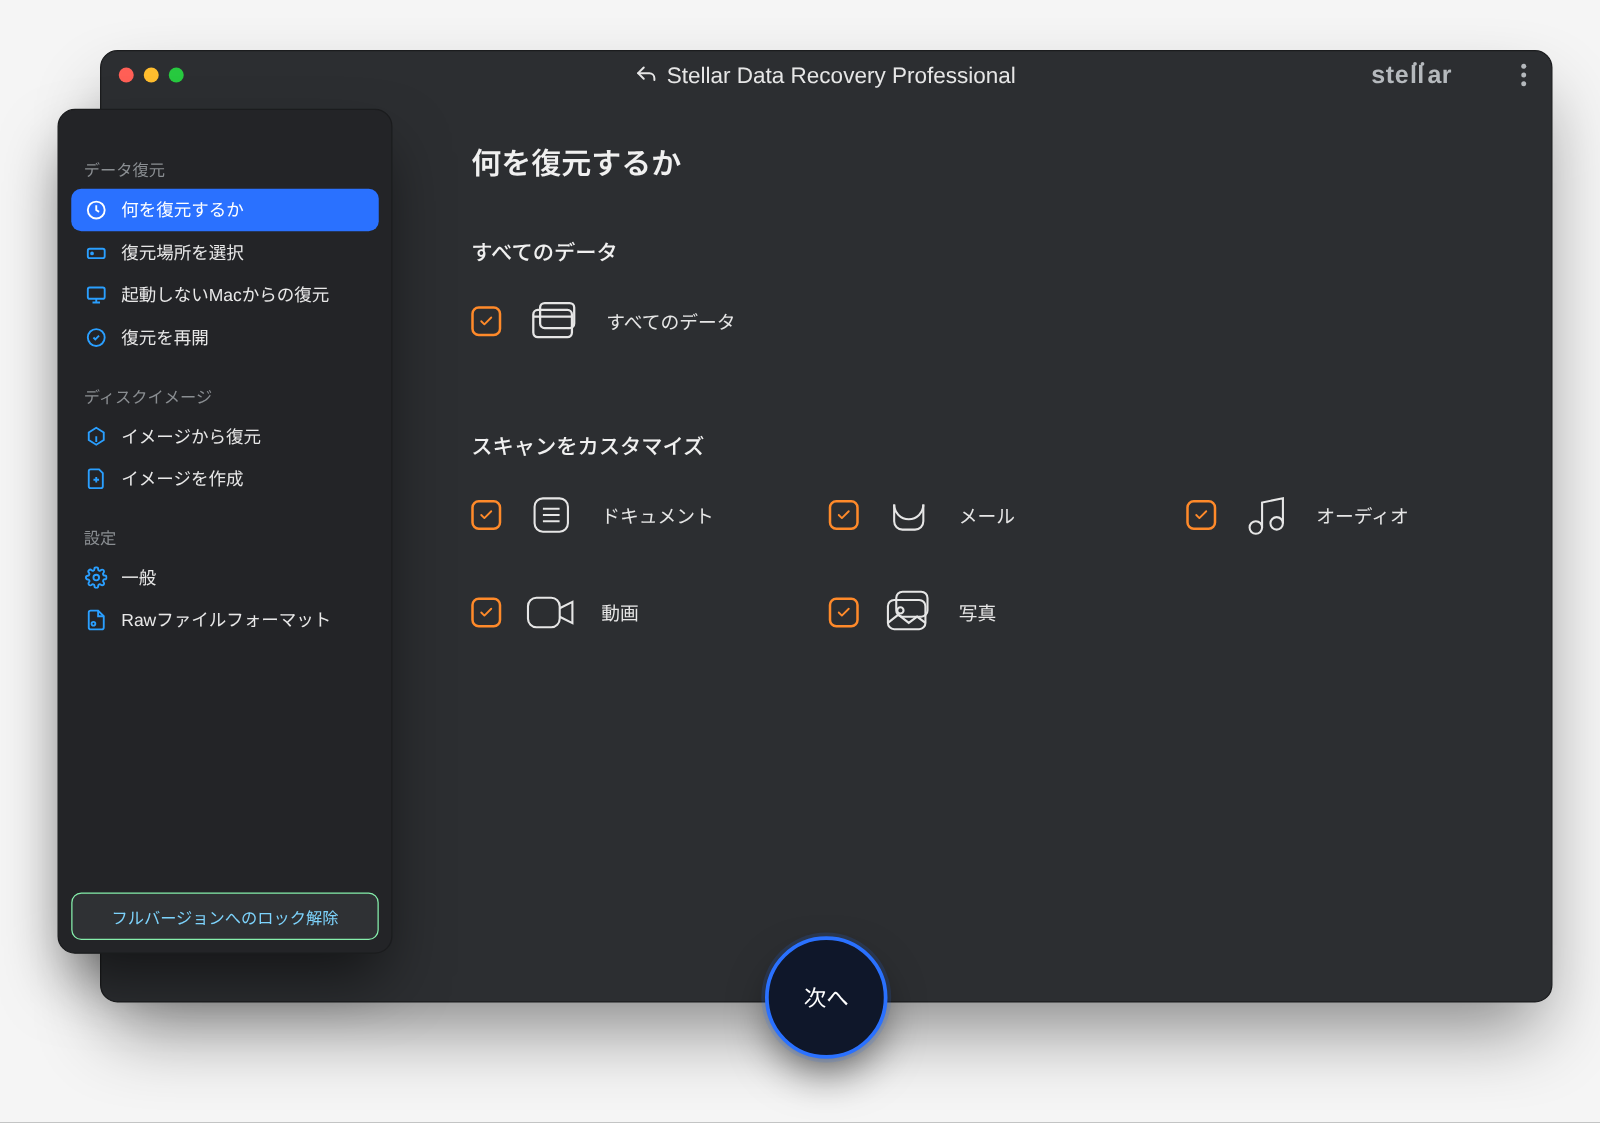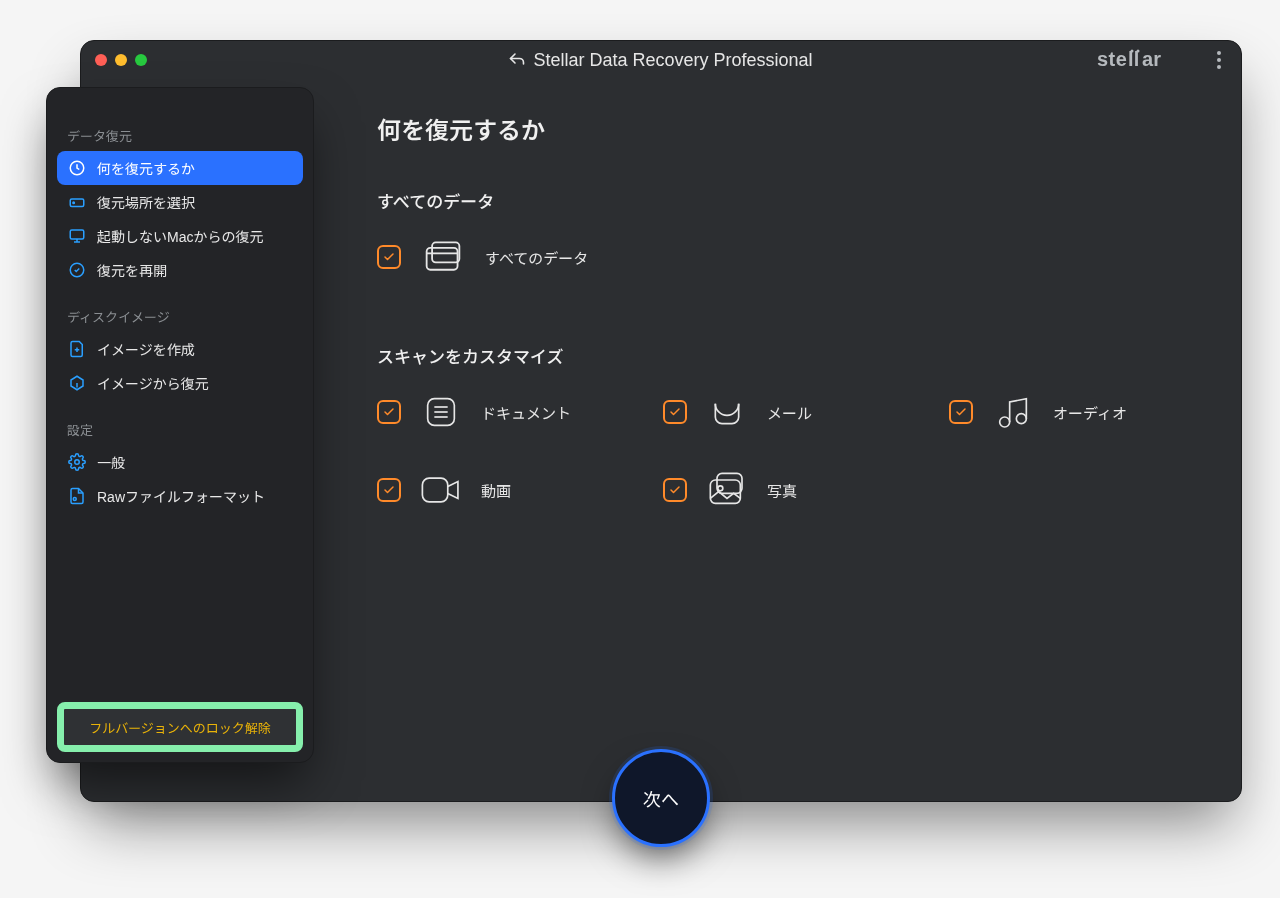--- a/index.html
+++ b/index.html
@@ -44,22 +44,22 @@
   }
   .sb-scroll{flex:1;}
   .sb-section-title{color:var(--muted);font-size:13px;padding:6px 10px 6px 10px;}
   .sb-item{display:flex;align-items:center;gap:10px;height:var(--item-h);padding:0 10px;border-radius:8px;cursor:pointer;color:#e8e8e8;}
   .sb-item .ic{width:20px;height:20px;display:flex;align-items:center;justify-content:center;color:var(--cyan);}
   .sb-item.active{background:var(--blue);color:#fff;}
   .sb-item.active .ic{color:#fff;}
   .sb-item svg{display:block;}
   .sb-gap{height:14px;}
   .unlock-btn{
-    margin-top:auto;height:36px;border-radius:8px;border:7px solid #86efac;background:#2f3134;
-    color:#eab308;display:flex;align-items:center;justify-content:center;cursor:pointer;font-size:13px;
+    margin-top:auto;height:36px;border-radius:8px;border:1px solid #86efac;background:#2f3134;
+    color:#7dd3fc;display:flex;align-items:center;justify-content:center;cursor:pointer;font-size:13px;
   }
 
   .content{position:absolute;left:260px;right:0;top:50px;bottom:20px;padding:20px 40px 0 36px;box-sizing:border-box;}
   .h1{font-size:24px;font-weight:600;margin:0 0 42px 0;}
   .h2{font-size:17px;font-weight:500;margin:0 0 22px 0;}
   .row{display:flex;align-items:center;gap:20px;margin-bottom:20px;}
   .grid{display:grid;grid-template-columns:repeat(3,minmax(0,1fr));row-gap:34px;column-gap:20px;margin-bottom:10px;gap:34px;}
   .opt{display:flex;align-items:center;gap:18px;}
   .chk{width:20px;height:20px;border-radius:6px;border:2px solid var(--chk);display:flex;align-items:center;justify-content:center;color:var(--chk);cursor:pointer;flex:0 0 auto;}
   .chk svg{display:block;}
@@ -157,34 +157,34 @@
           </span>
           <span>復元を再開</span>
         </div>
 
         <div class="sb-gap"></div>
         <div class="sb-section-title">ディスクイメージ</div>
 
         <div class="sb-item">
           <span class="ic">
             <svg width="18" height="18" viewBox="0 0 24 24" fill="none" stroke="currentColor" stroke-width="2">
+                <path d="M12 3 4 8v8l8 5 8-5V8z"></path>
+                <path d="M12 12v6"></path>
+              </svg>
+          </span>
+          <span>イメージから復元</span>
+        </div>
+        <div class="sb-item">
+          <span class="ic">
+            <svg width="18" height="18" viewBox="0 0 24 24" fill="none" stroke="currentColor" stroke-width="2">
                 <path d="M6 2h9l4 4v14a2 2 0 0 1-2 2H6a2 2 0 0 1-2-2V4a2 2 0 0 1 2-2z"></path>
                 <path d="M12 10v6M9 13h6"></path>
               </svg>
           </span>
           <span>イメージを作成</span>
-        </div>
-        <div class="sb-item">
-          <span class="ic">
-            <svg width="18" height="18" viewBox="0 0 24 24" fill="none" stroke="currentColor" stroke-width="2">
-                <path d="M12 3 4 8v8l8 5 8-5V8z"></path>
-                <path d="M12 12v6"></path>
-              </svg>
-          </span>
-          <span>イメージから復元</span>
         </div>
 
         <div class="sb-gap"></div>
         <div class="sb-section-title">設定</div>
 
         <div class="sb-item">
           <span class="ic">
             <svg width="18" height="18" viewBox="0 0 24 24" fill="none" stroke="currentColor" stroke-width="2">
                 <circle cx="12" cy="12" r="3"></circle>
                 <path d="M19.4 15a1.65 1.65 0 0 0 .33 1.82l.06.06a2 2 0 1 1-2.83 2.83l-.06-.06a1.65 1.65 0 0 0-1.82-.33 1.65 1.65 0 0 0-1 1.51V21a2 2 0 1 1-4 0v-.09A1.65 1.65 0 0 0 9 19.4a1.65 1.65 0 0 0-1.82.33l-.06.06a2 2 0 1 1-2.83-2.83l.06-.06a1.65 1.65 0 0 0 .33-1.82 1.65 1.65 0 0 0-1.51-1H3a2 2 0 1 1 0-4h.09A1.65 1.65 0 0 0 4.6 9a1.65 1.65 0 0 0-.33-1.82l-.06-.06a2 2 0 1 1 2.83-2.83l.06.06A1.65 1.65 0 0 0 9 4.6a1.65 1.65 0 0 0 1-1.51V3a2 2 0 1 1 4 0v.09c0 .66.39 1.26 1 1.51a1.65 1.65 0 0 0 1.82-.33l.06-.06a2 2 0 1 1 2.83 2.83l-.06.06a1.65 1.65 0 0 0-.33 1.82c.25.61.85 1 1.51 1H21a2 2 0 1 1 0 4h-.09c-.66 0-1.26.39-1.51 1z"></path>

